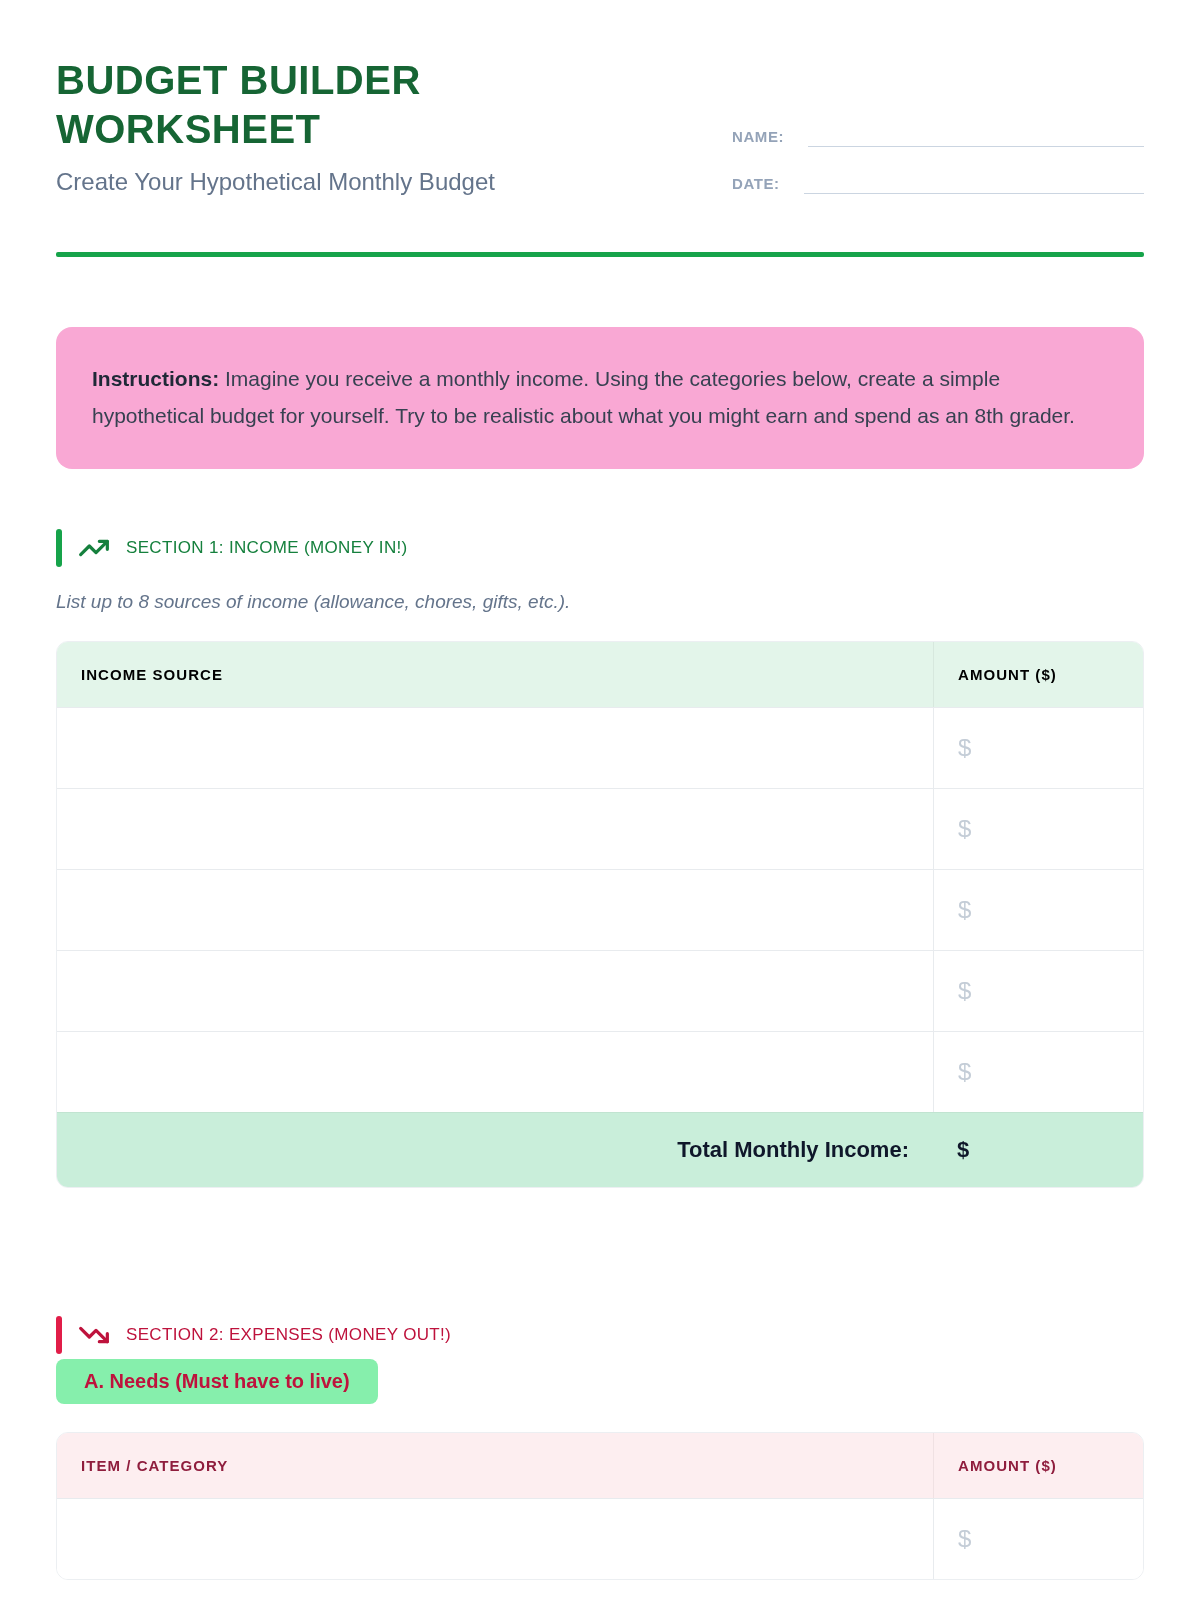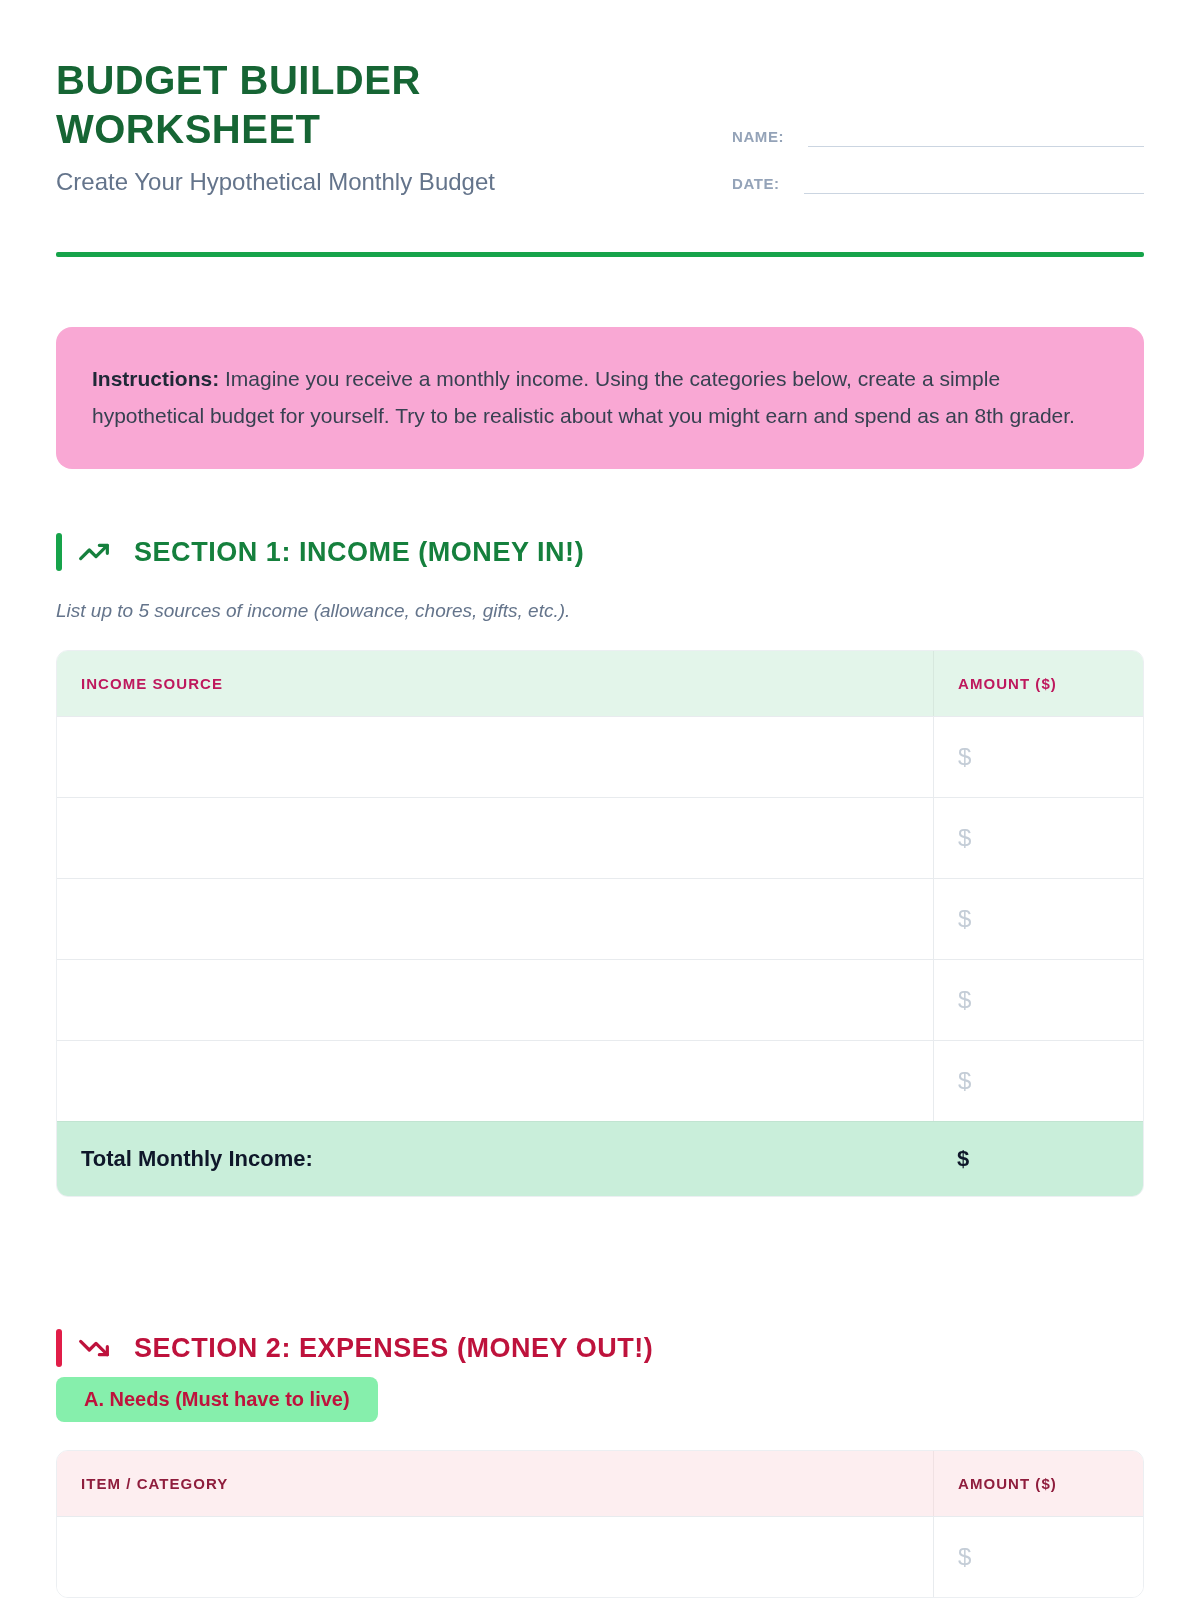--- a/index.html
+++ b/index.html
@@ -54,54 +54,54 @@
   }
   .instructions b { color: #1f2937; }
 
   
   .section-heading { display: flex; align-items: center; gap: 16px; margin-top: 60px; }
   .section-bar { width: 6px; height: 38px; border-radius: 3px; }
   .section-bar.green { background: #16a34a; }
   .section-bar.red { background: #e11d48; }
   .section-icon { display: flex; align-items: center; }
   .section-icon svg { width: 32px; height: 32px; }
-  h2 { margin: 8px; font-size: 27px; font-weight: 700; letter-spacing: 0.02em; }
+  h2 { margin: 0; font-size: 17px; font-weight: 400; letter-spacing: 0.02em; }
   h2.green { color: #15803d; }
   h2.red { color: #be123c; }
 
   .hint { margin-top: 24px; font-style: italic; font-size: 19px; color: #64748b; }
 
   
   .table {
     margin-top: 28px;
     border: 1px solid #eceff2;
     border-radius: 12px;
     overflow: hidden;
   }
   .t-head, .t-row, .t-total { display: grid; grid-template-columns: 1fr 210px; }
   .t-head .t-cell {
     padding: 24px;
     font-size: 15px;
     font-weight: bold;
     letter-spacing: 0.07em;
   }
   .t-head.mint { background: #e3f5ea; }
-  .t-head.mint .t-cell { color: #be185d; }
+  .t-head.mint .t-cell { color: #000000; }
   .t-head.pink { background: #fdeef0; }
   .t-head.pink .t-cell { color: #8f1d3d; }
   .t-head .amount { border-left: 1px solid rgba(0,0,0,0.05); }
 
   .t-row { border-top: 1px solid #e8ebee; background: #ffffff; height: 80px; }
   .t-row .t-cell { padding: 0 24px; display: flex; align-items: center; }
   .t-row .amount { border-left: 1px solid #e8ebee; }
   .ph { color: #c4cdd7; font-size: 24px; }
 
   .t-total { background: #c9eeda; border-top: 1px solid rgba(0,0,0,0.04); }
   .t-total .t-cell { padding: 24px; font-size: 22px; font-weight: bold; color: #0f172a; }
-  .t-total .total-label { text-align: left; }
+  .t-total .total-label { text-align: right; }
 
   
   .subsection-badge {
     display: inline-block;
     margin-top: 5px;
     background: #86efac;
     color: #be123c;
     font-weight: bold;
     font-size: 20px;
     padding: 11px 28px;
@@ -148,21 +148,21 @@
     <span class="section-bar green"></span>
     <span class="section-icon">
       <svg viewBox="0 0 24 24" fill="none" stroke="#15803d" stroke-width="2.4" stroke-linecap="round" stroke-linejoin="round">
         <polyline points="22 7 13.5 15.5 8.5 10.5 2 17"></polyline>
         <polyline points="16 7 22 7 22 13"></polyline>
       </svg>
     </span>
     <h2 class="green">SECTION 1: INCOME (MONEY IN!)</h2>
   </div>
 
-  <p class="hint">List up to 5 sources of income (allowance, chores, gifts, etc.).</p>
+  <p class="hint">List up to 8 sources of income (allowance, chores, gifts, etc.).</p>
 
   
   <div class="table">
     <div class="t-head mint">
       <div class="t-cell">INCOME SOURCE</div>
       <div class="t-cell amount">AMOUNT ($)</div>
     </div>
     <div class="t-row">
       <div class="t-cell"></div>
       <div class="t-cell amount">

